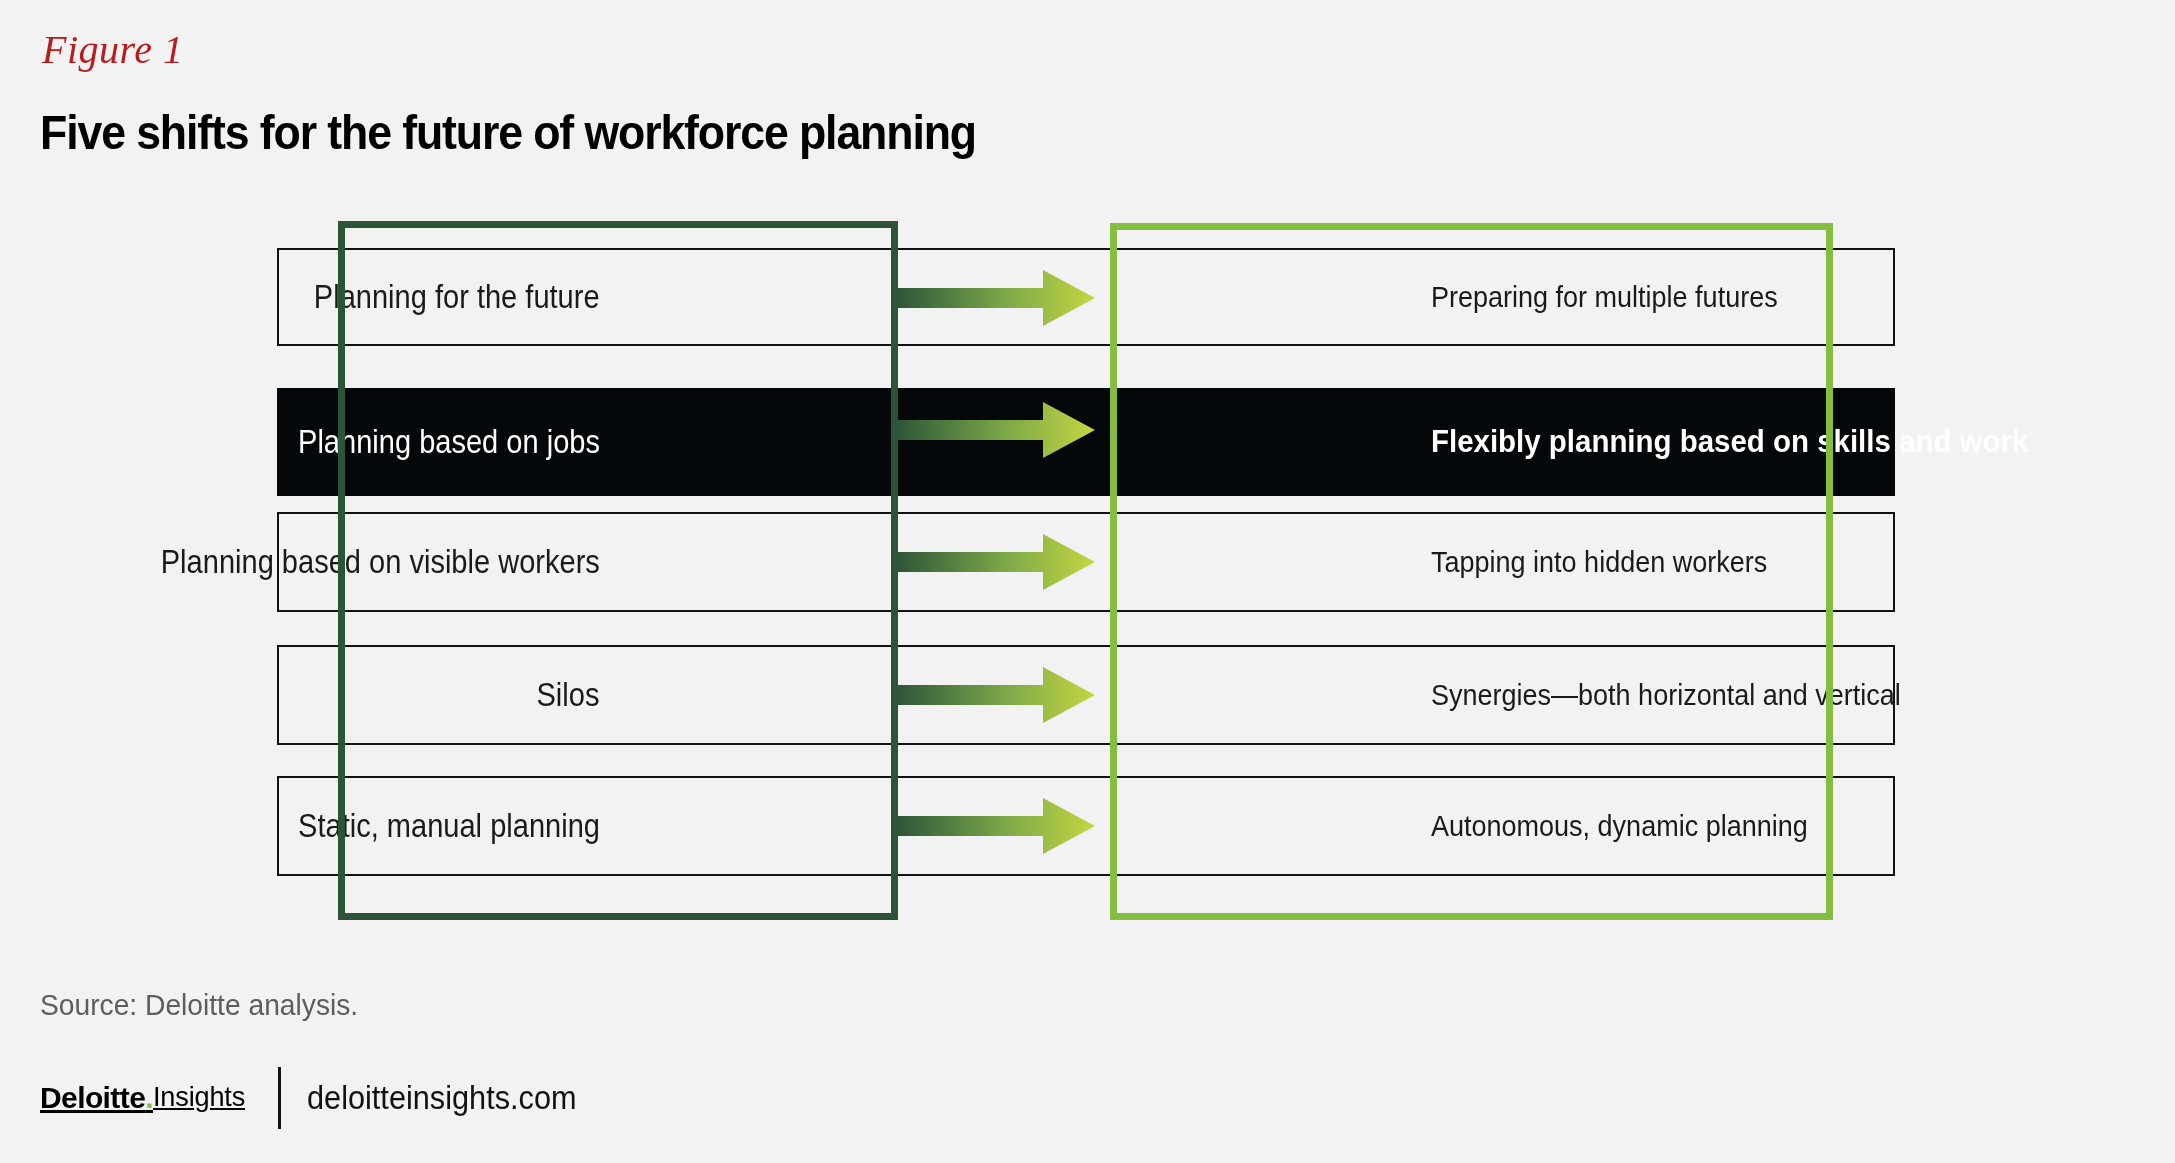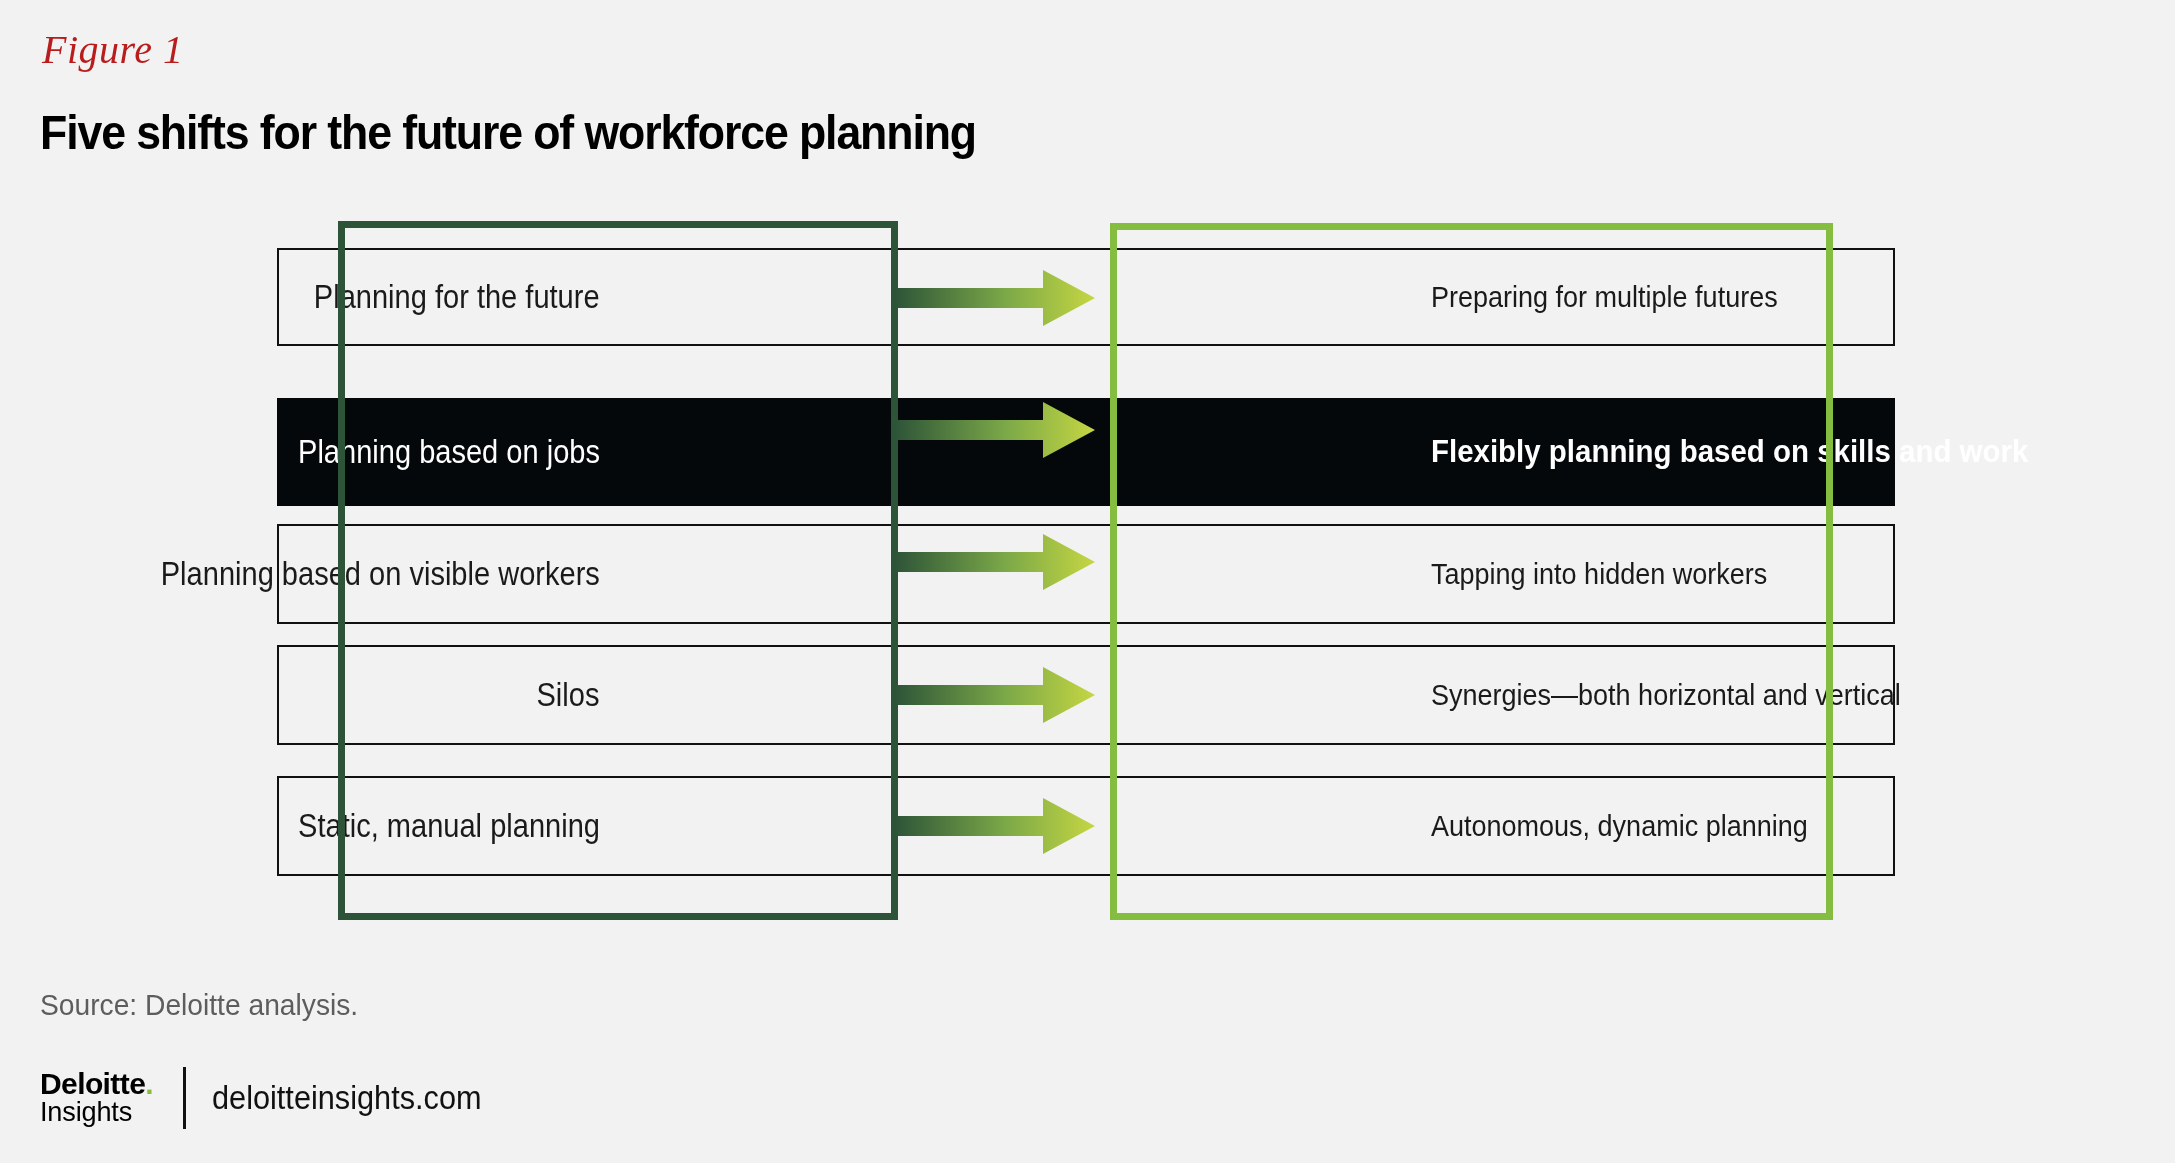--- a/index.html
+++ b/index.html
@@ -153,23 +153,23 @@
   #footer-brand {
     position: absolute;
     left: 40px;
     top: 1063px;
     display: flex;
     align-items: center;
     height: 70px;
   }
   #deloitte-logo {
     display: flex;
-    flex-direction: column;
     line-height: 0.96;
     font-family: "Liberation Sans", sans-serif;
+    text-decoration: underline;
   }
   #deloitte-word {
     font-size: 30px;
     font-weight: bold;
     color: #000;
     letter-spacing: -0.6px;
   }
   #deloitte-dot {
     color: #85bd41;
   }
@@ -202,26 +202,26 @@
 <div id="figure-label">Figure 1</div>
 <div id="figure-title">Five shifts for the future of workforce planning</div>
 
 <div id="diagram">
 
   <div class="row-strip" id="row-0" style="top:248px;height:98px;">
     <div class="row-left-text">Planning for the future</div>
     <div class="row-right-text">Preparing for multiple futures</div>
   </div>
 
-  <div class="row-strip highlight" id="row-1" style="top:398px;height:108px;">
+  <div class="row-strip highlight" id="row-1" style="top:388px;height:108px;">
     <div class="row-left-text">Planning based on jobs</div>
     <div class="row-right-text">Flexibly planning based on skills and work</div>
   </div>
 
-  <div class="row-strip" id="row-2" style="top:524px;height:100px;">
+  <div class="row-strip" id="row-2" style="top:512px;height:100px;">
     <div class="row-left-text">Planning based on visible workers</div>
     <div class="row-right-text">Tapping into hidden workers</div>
   </div>
 
   <div class="row-strip" id="row-3" style="top:645px;height:100px;">
     <div class="row-left-text">Silos</div>
     <div class="row-right-text">Synergies—both horizontal and vertical</div>
   </div>
 
   <div class="row-strip" id="row-4" style="top:776px;height:100px;padding-left:21px;">

